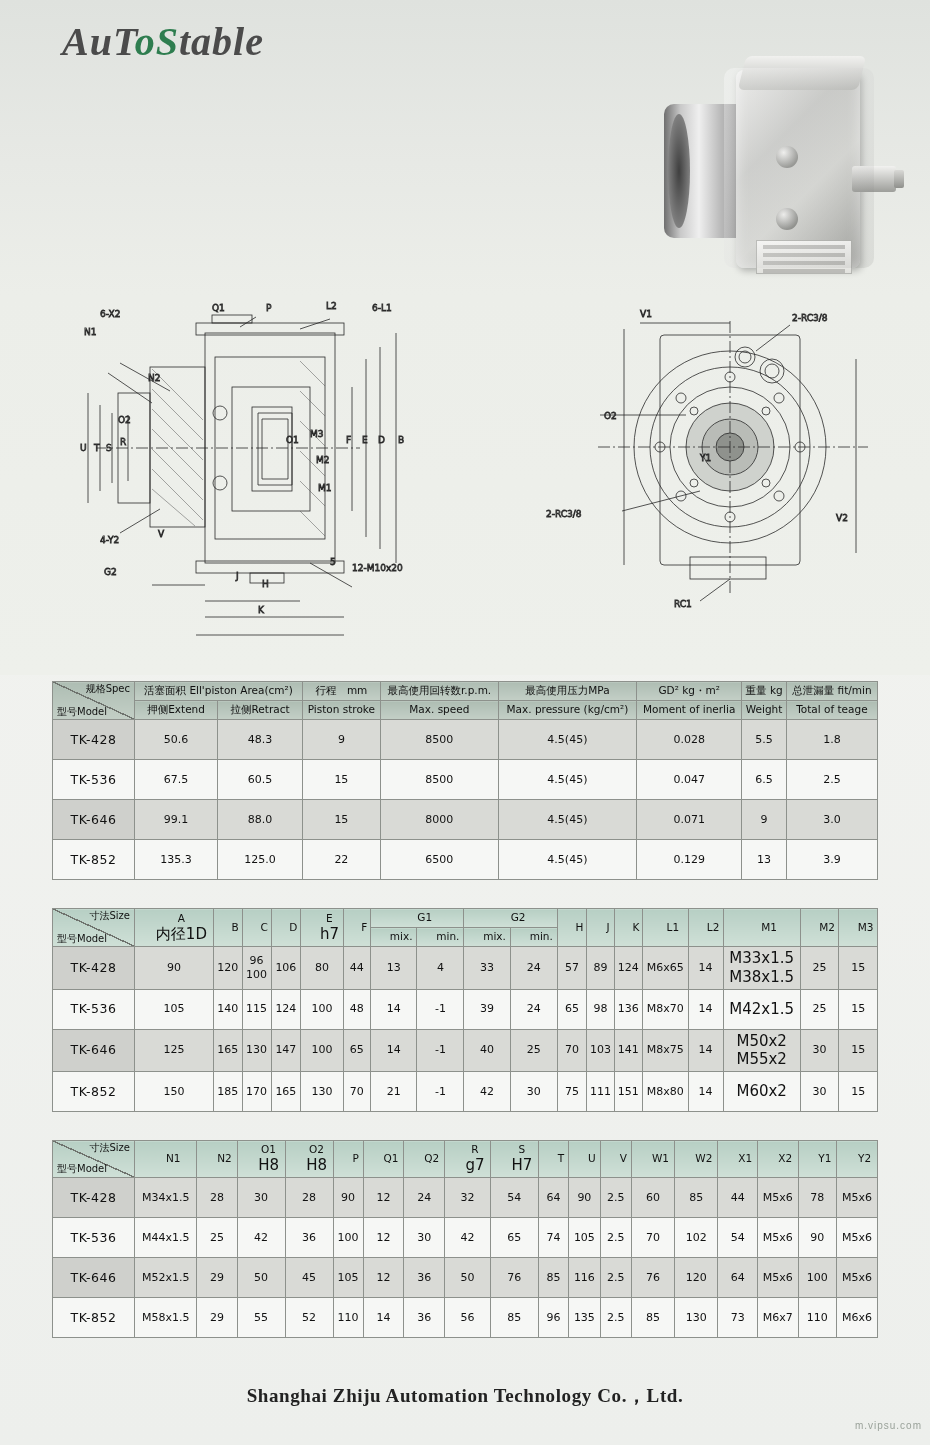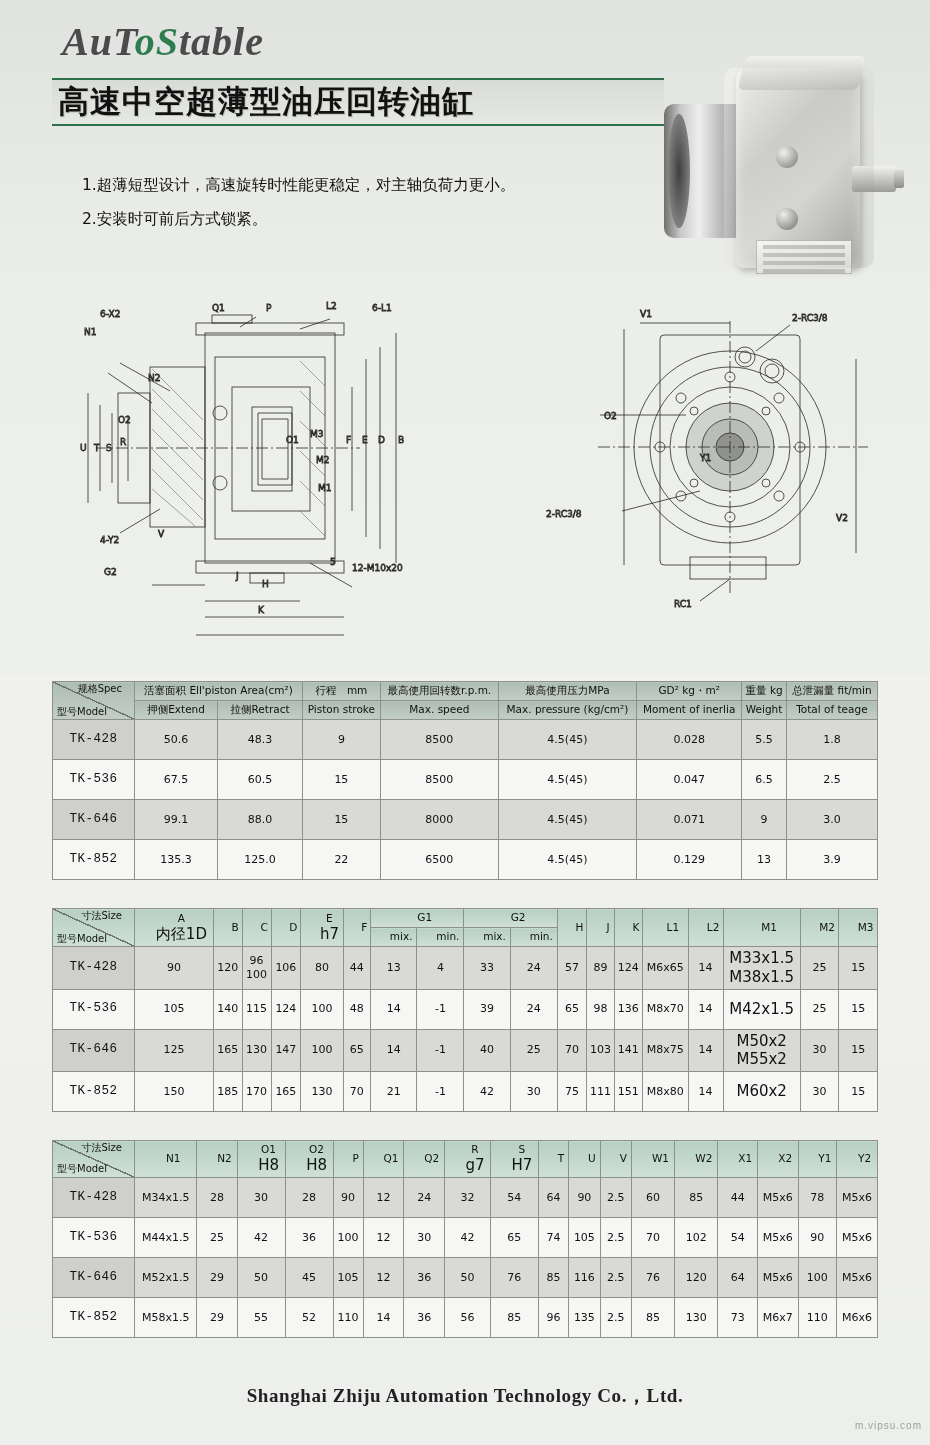--- a/index.html
+++ b/index.html
@@ -133,32 +133,32 @@
     background: #b9c6bd;
     font-weight: normal;
     height: 19px;
     font-size: 10.5px;
   }
   thead.spec th { background: linear-gradient(180deg,#aebdb3,#c3cfc6); }
   thead.size th { background: linear-gradient(180deg,#b7cfc4,#cfe0d7); padding-left: 16px; }
   tbody td { height: 40px; background: #f6f7f5; }
   tbody tr:nth-child(odd) td { background: #d9dad6; }
   tbody tr:nth-child(odd) td.model { background: #cfd0cc; }
-  .model { font-size: 12.5px; letter-spacing: .5px; font-family: Liberation Mono, monospace; }
+  .model { font-size: 12.5px; letter-spacing: .5px; }
   .corner {
     position: relative;
     background: #b9c6bd;
     width: 82px;
     padding: 0;
   }
   .corner .line {
     position:absolute; left:0; top:0; width:100%; height:100%;
     background: linear-gradient(to top right, transparent calc(50% - .7px), #6f736e calc(50% - .7px), #6f736e calc(50% + .7px), transparent calc(50% + .7px));
   }
-  .corner .a { position:absolute; right:12px; top:1px; font-size:10px; }
+  .corner .a { position:absolute; right:4px; top:1px; font-size:10px; }
   .corner .b { position:absolute; left:4px; bottom:1px; font-size:10px; }
   .two-line span { display:block; }
   .sub { font-size:15px; }
 
   
   .footer {
     position: absolute; left:0; right:0; bottom: 12px;
     height: 54px;
     text-align: center;
   }
@@ -174,28 +174,21 @@
   }
 </style>
 </head>
 <body>
 
 <div class="header">
   <div class="logo">
     <span>AuT</span><span class="grn">o</span><span class="grn">S</span><span>table</span>
   </div>
 
-  <div class="title-bar">
-    <div class="t">高速中空超薄型油压回转油缸</div>
-  </div>
-
-  <div class="bullets">
-    <div>1.超薄短型设计，高速旋转时性能更稳定，对主轴负荷力更小。</div>
-    <div>2.安装时可前后方式锁紧。</div>
-  </div>
+
 
   <div class="photo">
     <div class="cyl"></div>
     <div class="body"></div>
     <div class="top"></div>
     <div class="nozzle"></div>
     <div class="port1"></div>
     <div class="port2"></div>
     <div class="plate">
       <div></div>

